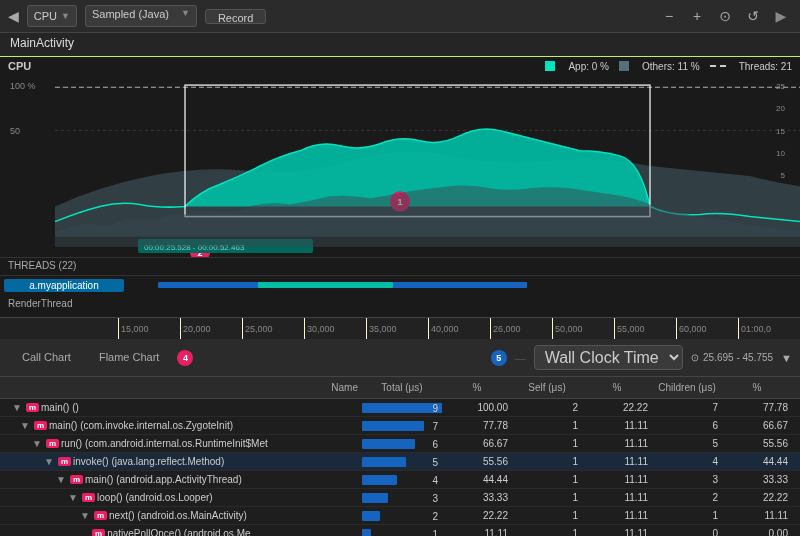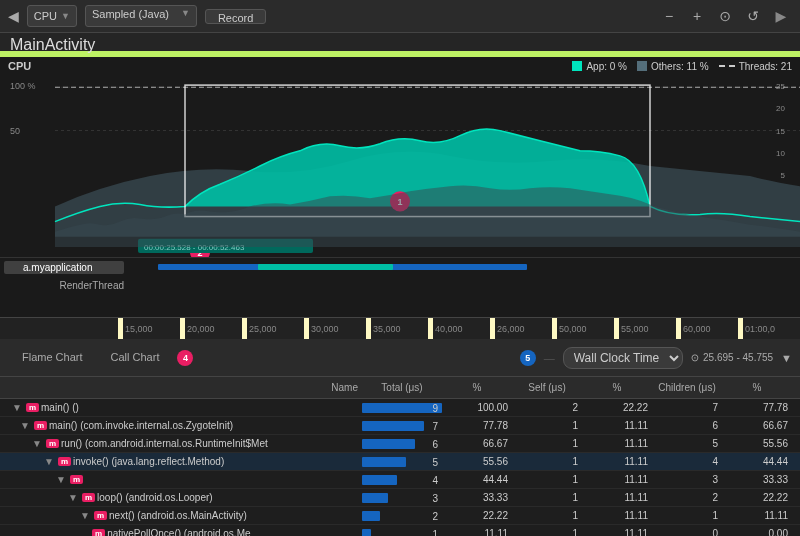--- a/index.html
+++ b/index.html
@@ -61,23 +61,23 @@
       height: 22px;
       display: flex;
       align-items: center;
       justify-content: center;
       border-radius: 3px;
     }
 
     
     .activity-bar {
       background: #252525;
-      border-bottom: 6px solid #bef264;
+      border-bottom: 1px solid #bef264;
       padding: 3px 10px;
-      font-size: 16px;
+      font-size: 12px;
       color: #ddd;
       height: 24px;
     }
 
     
     .cpu-section {
       background: #1a1a1a;
       position: relative;
       height: 200px;
     }
@@ -85,21 +85,21 @@
       display: flex;
       align-items: center;
       padding: 3px 8px;
       gap: 16px;
       position: absolute;
       top: 0; left: 0; right: 0;
       z-index: 10;
     }
     .cpu-label { color: #ccc; font-size: 11px; font-weight: bold; }
     .cpu-legend { display: flex; align-items: center; gap: 10px; margin-left: auto; font-size: 10px; }
-    .legend-item { display: flex; align-items: center; gap: 4px; }
+    .legend-item { display: flex; align-items: center; gap: 13px; }
     .legend-dot { width: 10px; height: 10px; }
     .legend-dashed { border-top: 2px dashed #ccc; width: 16px; }
     .cpu-canvas {
       width: 100%;
       height: 100%;
     }
 
     
     .threads-section {
       background: #1a1a1a;
@@ -120,24 +120,25 @@
       padding: 0 4px;
     }
     .thread-name {
       width: 120px;
       font-size: 10px;
       color: #ccc;
       white-space: nowrap;
       overflow: hidden;
     }
     .thread-name.highlight {
-      background: #404040;
+      background: #0369a1;
       color: #fff;
-      padding: 1px 19px;
+      padding: 1px 4px;
       border-radius: 2px;
+      text-align: center;
     }
     .thread-bar-area {
       flex: 1;
       height: 12px;
       position: relative;
     }
     .thread-bar-green {
       position: absolute;
       height: 8px;
       top: 2px;
@@ -156,21 +157,21 @@
       gap: 0;
       font-size: 9px;
       color: #888;
       position: relative;
     }
     .ruler-tick {
       display: flex;
       flex-direction: column;
       align-items: flex-start;
       flex: 1;
-      border-left: 5px solid #fef9c3;
+      border-left: 1px solid #fef9c3;
       padding-left: 2px;
       height: 100%;
       justify-content: center;
     }
 
     
     .tabs-section {
       background: #2b2b2b;
       border-bottom: 1px solid #444;
       height: 38px;
@@ -221,22 +222,22 @@
       display: flex;
       align-items: center;
       justify-content: center;
       font-weight: bold;
     }
     .wall-clock-select {
       background: #3a3a3a;
       border: 1px solid #555;
       color: #ccc;
       padding: 2px 6px;
-      font-size: 12px;
-      border-radius: 9px;
+      font-size: 16px;
+      border-radius: 4px;
     }
     .time-range {
       font-size: 10px;
       color: #aaa;
       display: flex;
       align-items: center;
       gap: 4px;
     }
 
     
@@ -399,29 +400,32 @@
     <text x="200" y="179" fill="#fff" font-size="9" text-anchor="middle" font-weight="bold">2</text>
 
     <rect x="138" y="162" width="175" height="14" fill="#00695c" rx="2"></rect>
     <text x="144" y="173" fill="#80cbc4" font-size="8">00:00:25.528 - 00:00:52.463</text>
 
     <path d="M55,155 Q70,150 80,148 Q90,145 100,148 Q110,150 120,145 Q130,140 140,142 Q155,144 165,140 Q175,135 185,138 Q195,132 210,135 Q230,138 250,130 Q270,125 290,128 Q310,125 330,120 Q350,118 370,122 Q390,119 410,115 Q430,112 450,110 Q470,108 490,112 Q510,115 530,112 Q550,110 570,112 Q590,115 610,118 Q630,120 650,128 Q670,135 700,140 Q720,143 750,148 Q770,150 800,155 L800,170 L55,170 Z" fill="#37474f" opacity="0.5"></path>
   </svg>
 </div>
 
 <div class="threads-section">
+  <div class="threads-header">
+    <span>THREADS (22)</span>
+  </div>
   <div class="thread-row">
     <div class="thread-name highlight">a.myapplication</div>
     <div class="thread-bar-area">
       <div class="thread-bar-green" style="left:5%;width:55%;background:#1565c0;height:6px;top:3px;"></div>
       <div style="position:absolute;left:20%;width:20%;height:6px;top:3px;background:#00bfa5;border-radius:1px;"></div>
     </div>
   </div>
   <div class="thread-row">
-    <div class="thread-name" style="color:#aaa;padding-left:4px;text-align:right;">RenderThread</div>
+    <div class="thread-name" style="color:#aaa;padding-left:4px;">RenderThread</div>
     <div class="thread-bar-area">
     </div>
   </div>
 </div>
 
 <div class="timeline-ruler">
   <div class="ruler-tick">
     <span>15,000</span>
   </div>
   <div class="ruler-tick">
@@ -451,24 +455,24 @@
   <div class="ruler-tick">
     <span>60,000</span>
   </div>
   <div class="ruler-tick">
     <span>01:00,0</span>
   </div>
 </div>
 
 <div class="tabs-section">
   <div class="tab">
+    <span>Call Chart</span>
+  </div>
+  <div class="tab">
     <span>Flame Chart</span>
-  </div>
-  <div class="tab">
-    <span>Call Chart</span>
   </div>
   <span class="badge" style="margin-left:4px;">4</span>
 
   <div class="tabs-right">
     <span class="badge-blue">5</span>
     <span style="color:#555;">—</span>
     <select class="wall-clock-select"><option>Wall Clock Time</option></select>
     <div class="time-range">
       <span>⊙</span>
       <span>25.695 - 45.755</span>
@@ -553,20 +557,21 @@
     <div class="cell">1</div>
     <div class="cell">11.11</div>
     <div class="cell">4</div>
     <div class="cell">44.44</div>
   </div>
 
   <div class="table-row-item">
     <div class="cell cell-name indent-4">
       <span class="expand-icon triangle">▼</span>
       <span class="method-icon">m</span>
+      <span>main() (android.app.ActivityThread)</span>
     </div>
     <div class="cell bar-cell">
       <div class="bar-fill" style="width:44%;"></div>
       <span style="position:relative;z-index:1;">4</span>
     </div>
     <div class="cell">44.44</div>
     <div class="cell">1</div>
     <div class="cell">11.11</div>
     <div class="cell">3</div>
     <div class="cell">33.33</div>

